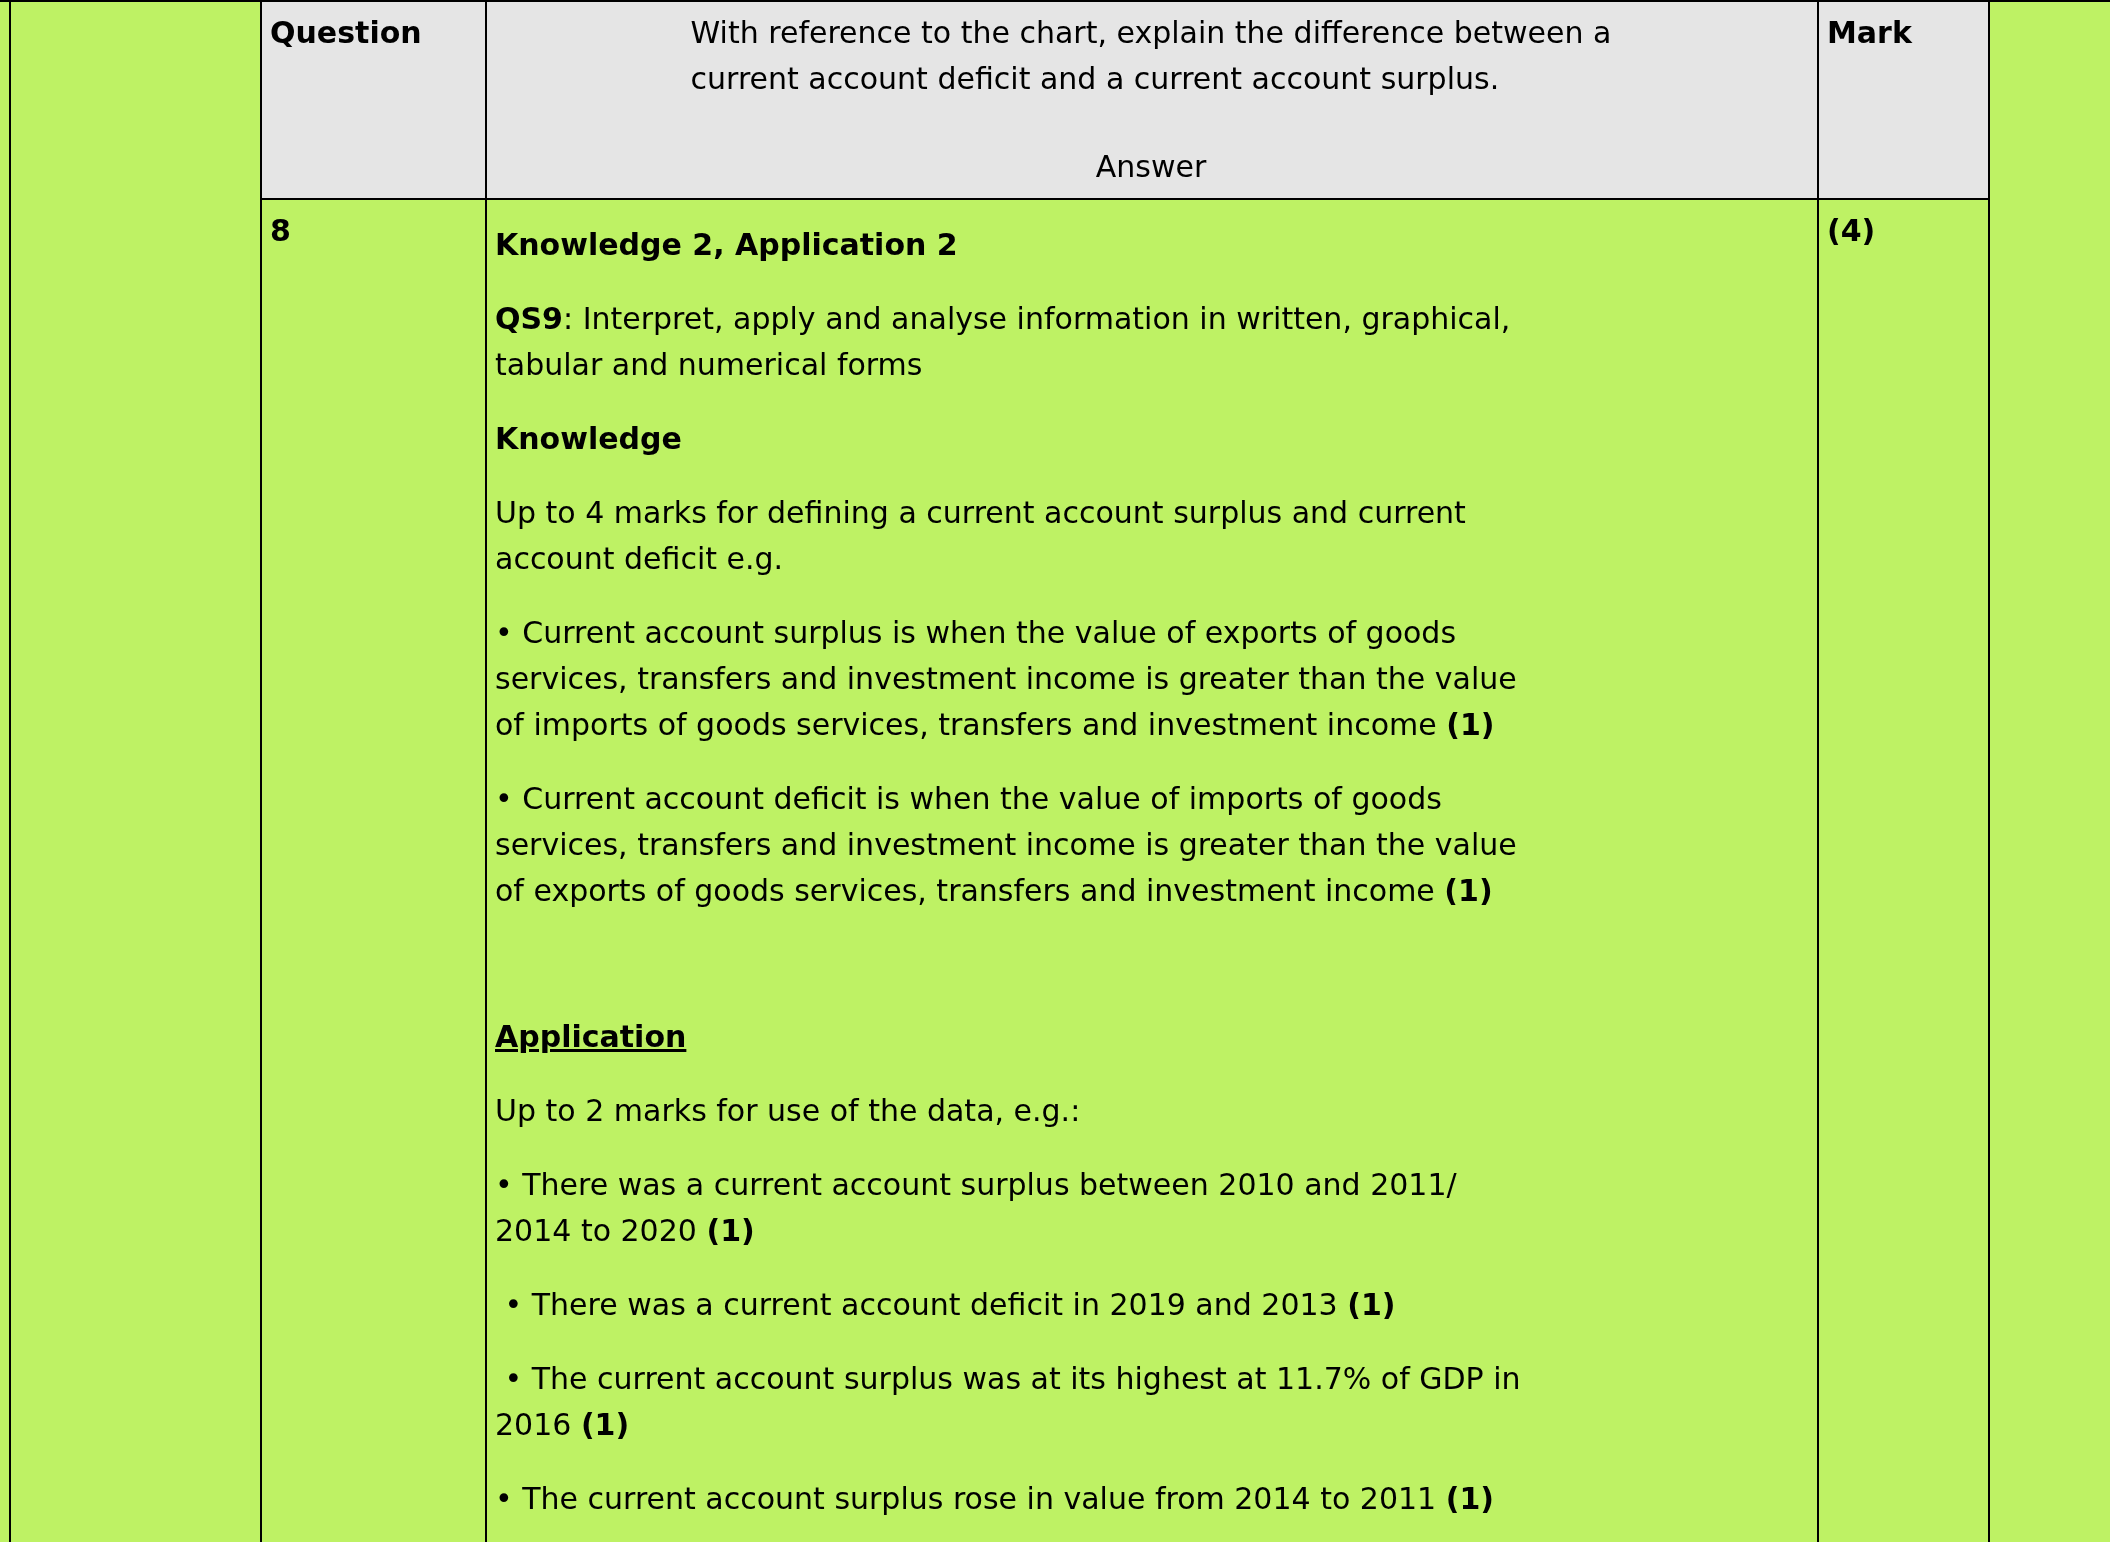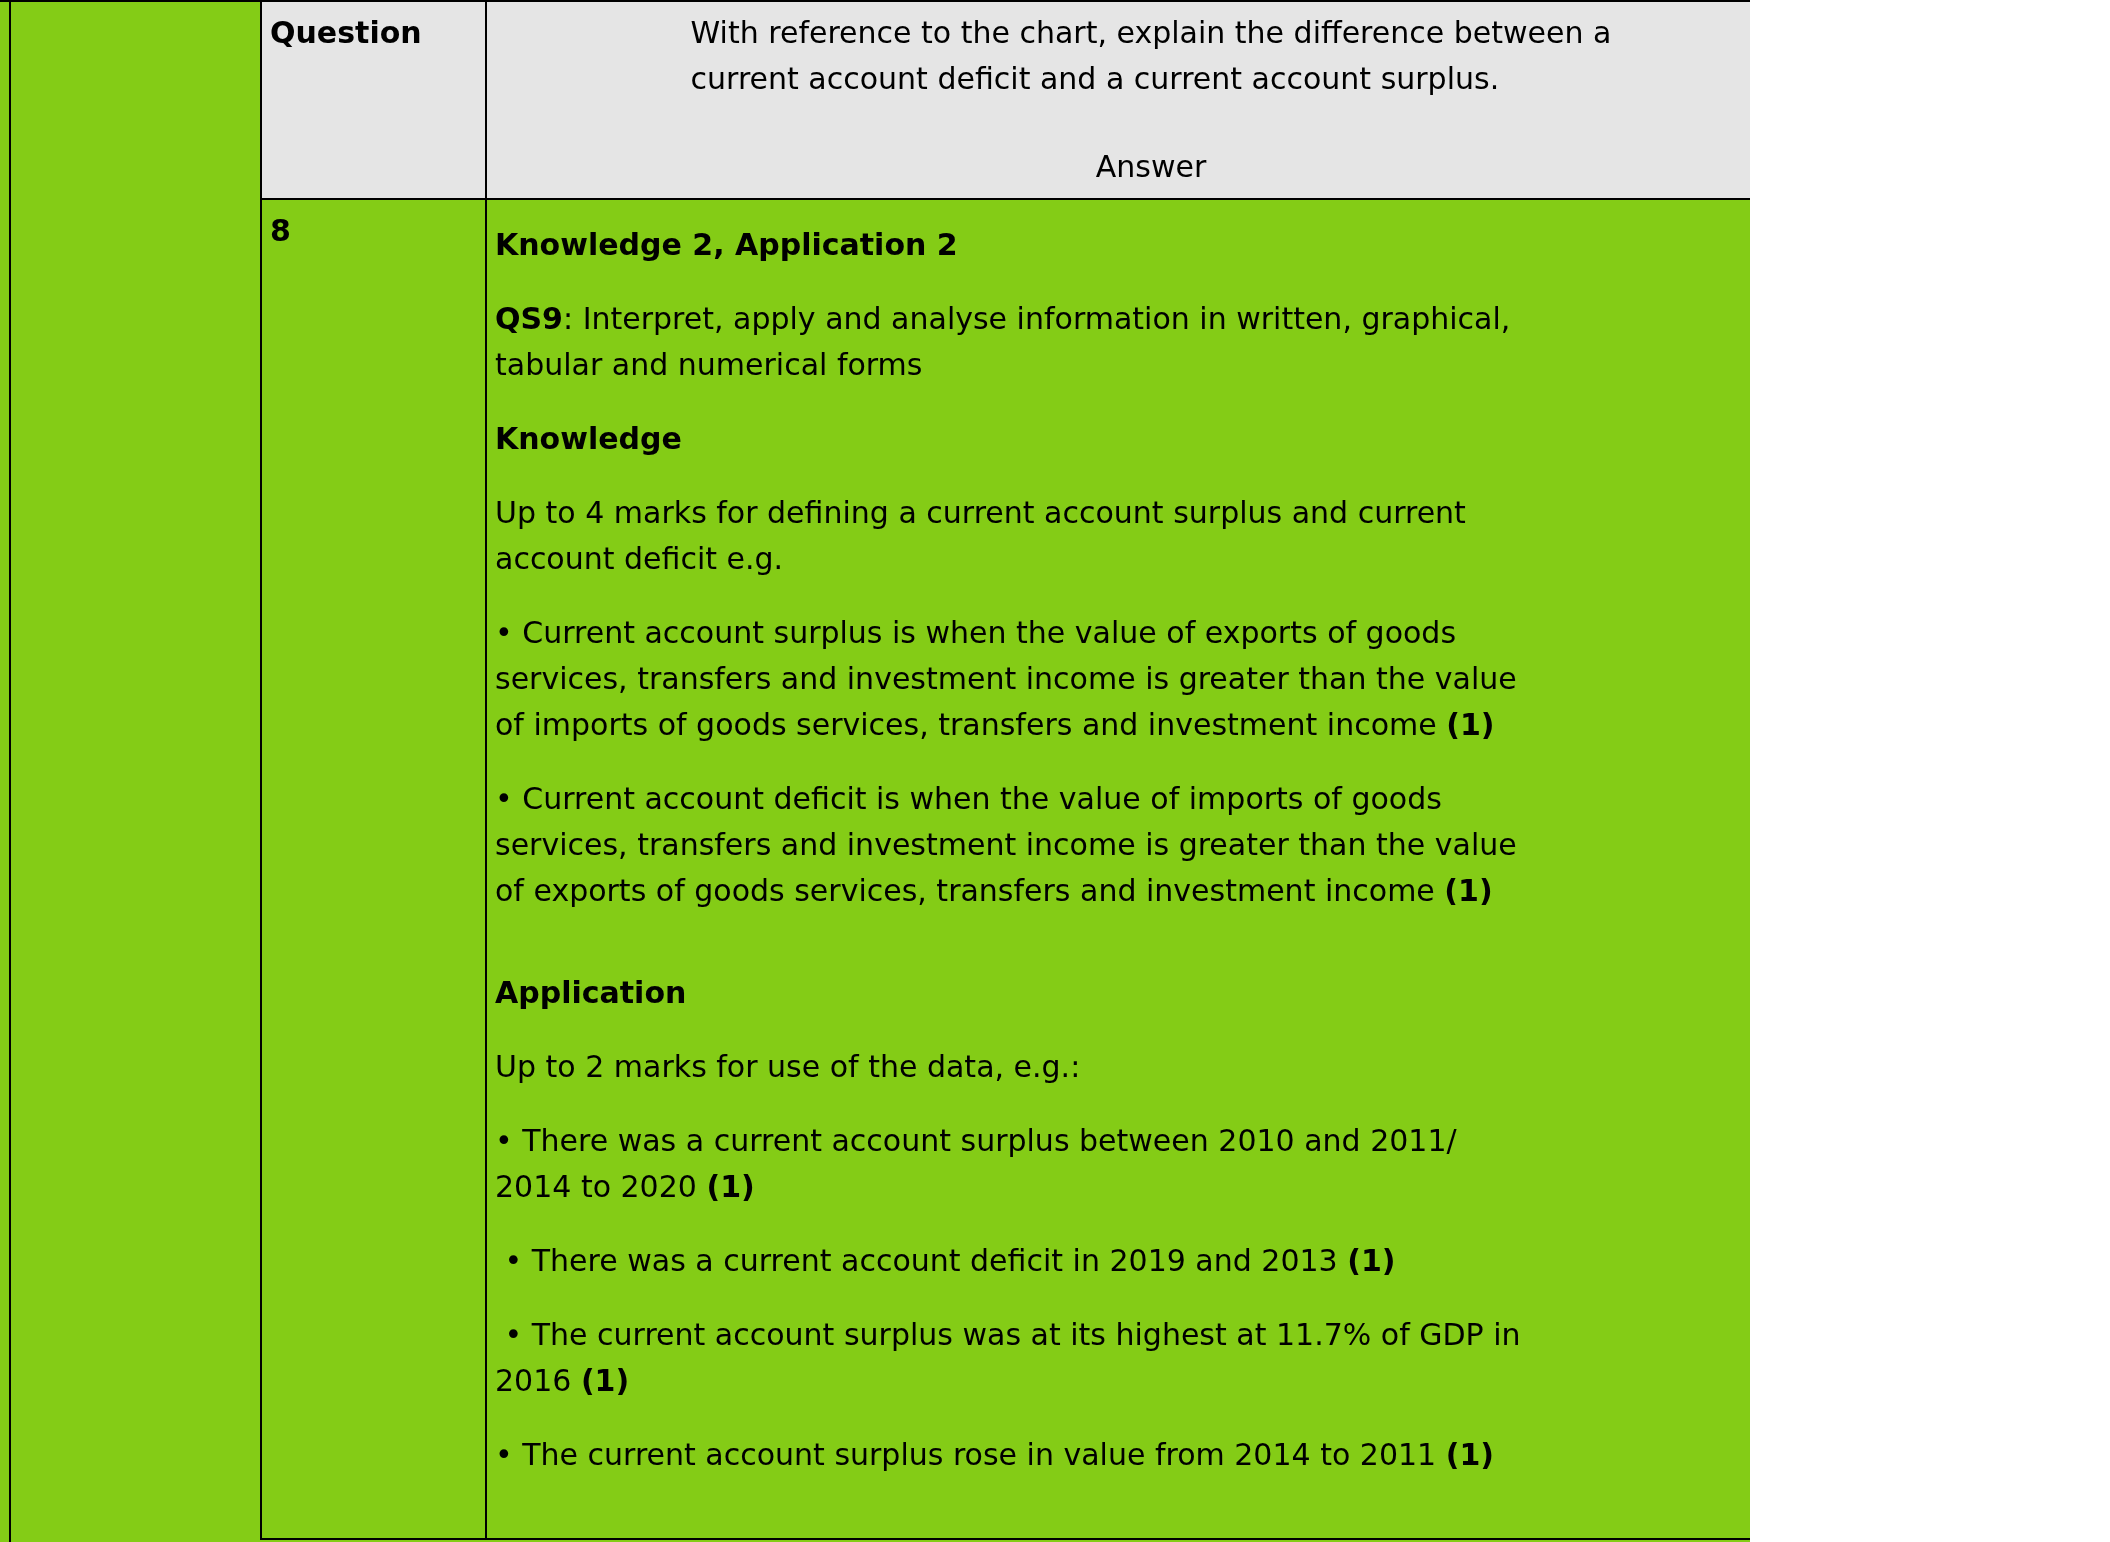--- a/index.html
+++ b/index.html
@@ -4,22 +4,22 @@
 <style>
   * { margin: 0; padding: 0; box-sizing: border-box; }
   html, body {
     width: 2110px; height: 1542px;
     background: #ffffff;
     font-family: "DejaVu Sans", "Liberation Sans", sans-serif;
     color: #000000;
   }
   .page {
     position: relative;
-    width: 1750px; height: 1542px;
-    background: #84cc16;
+    width: 2110px; height: 1542px;
+    background: #bef264;
     overflow: hidden;
   }
   .edge-top {
     position: absolute; top: 0; left: 0;
     width: 2110px; height: 2px;
     background: #000000;
   }
   .edge-left {
     position: absolute; top: 0; left: 9px;
     width: 2px; height: 1542px;
@@ -47,21 +47,21 @@
     justify-content: space-between;
     height: 180px;
     align-items: center;
   }
   .bold { font-weight: bold; }
   .pre { white-space: pre-wrap; }
   td.qnum { font-weight: bold; }
   td.markcell { vertical-align: bottom; font-weight: bold; padding-bottom: 6px; }
   .answer .para { margin: 4px 0 28px 0; }
   .answer .para.first { margin-top: 14px; }
-  .answer .para.section-gap { margin-top: 56px; }
+  .answer .para.section-gap { margin-top: 100px; text-decoration: underline; }
   .answer .mk { font-weight: bold; }
 </style>
 </head>
 <body>
 
 <div class="page">
   <div class="edge-top"></div>
   <div class="edge-left"></div>
 
   <table class="ms">

